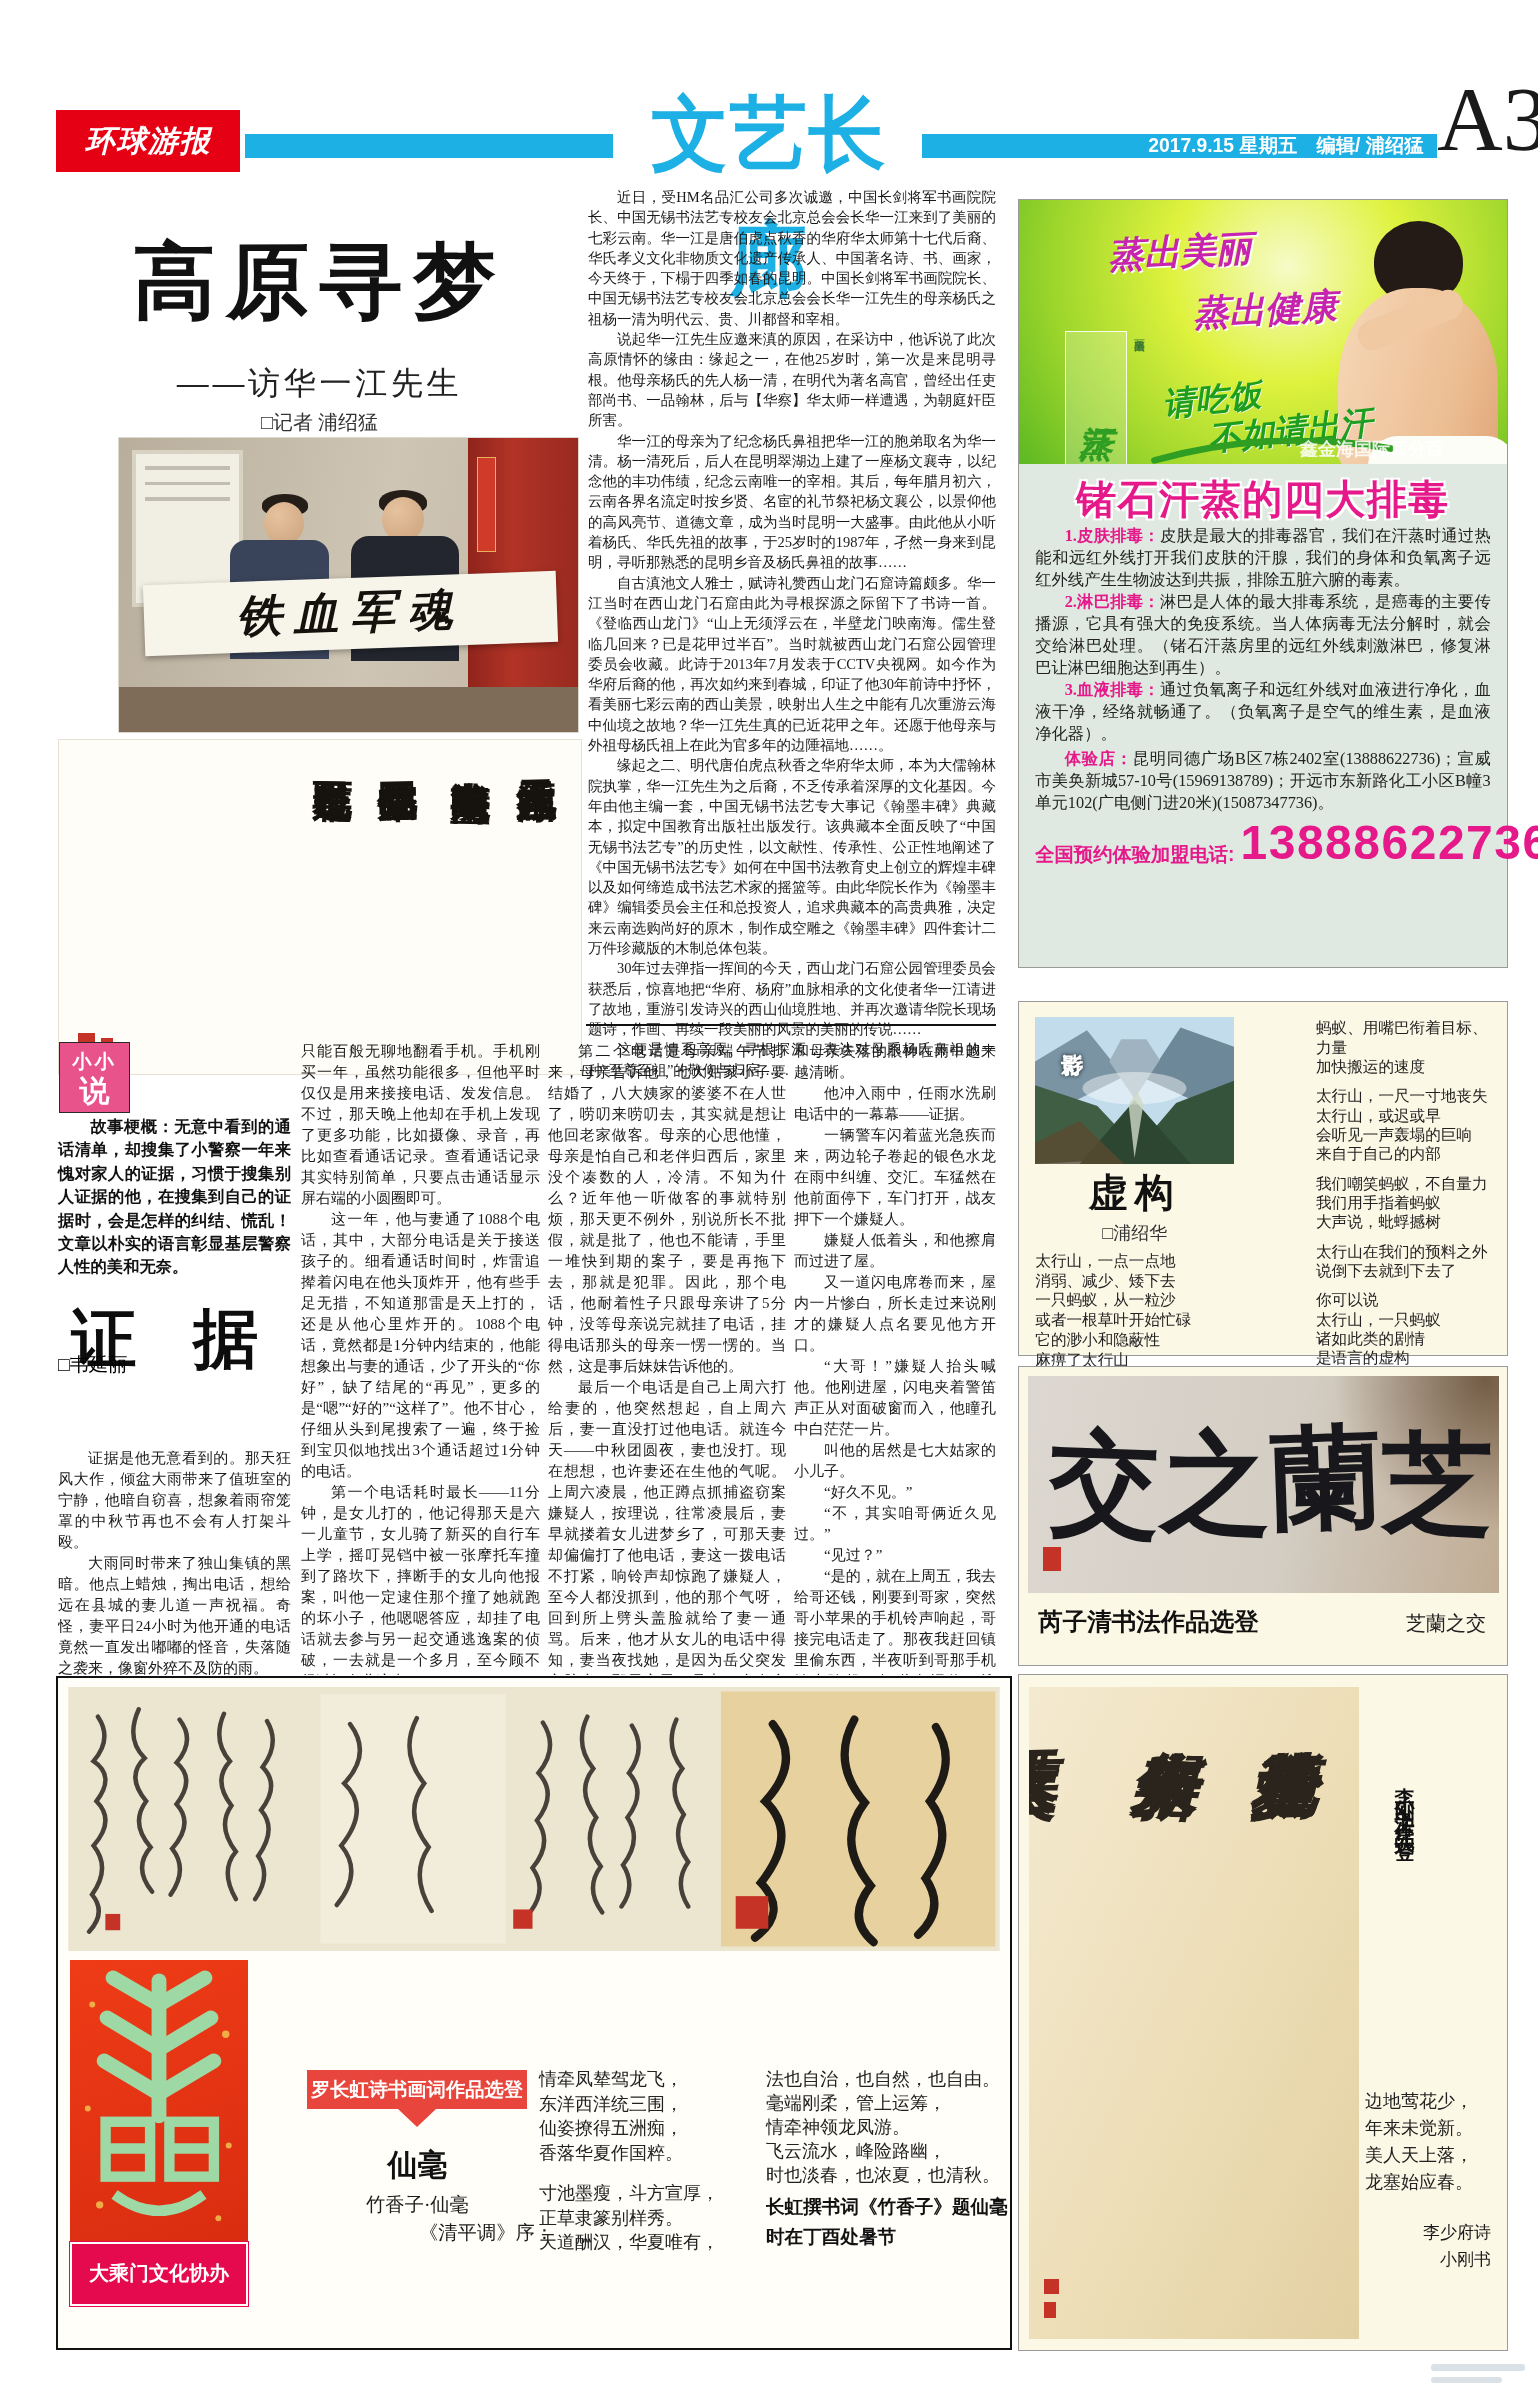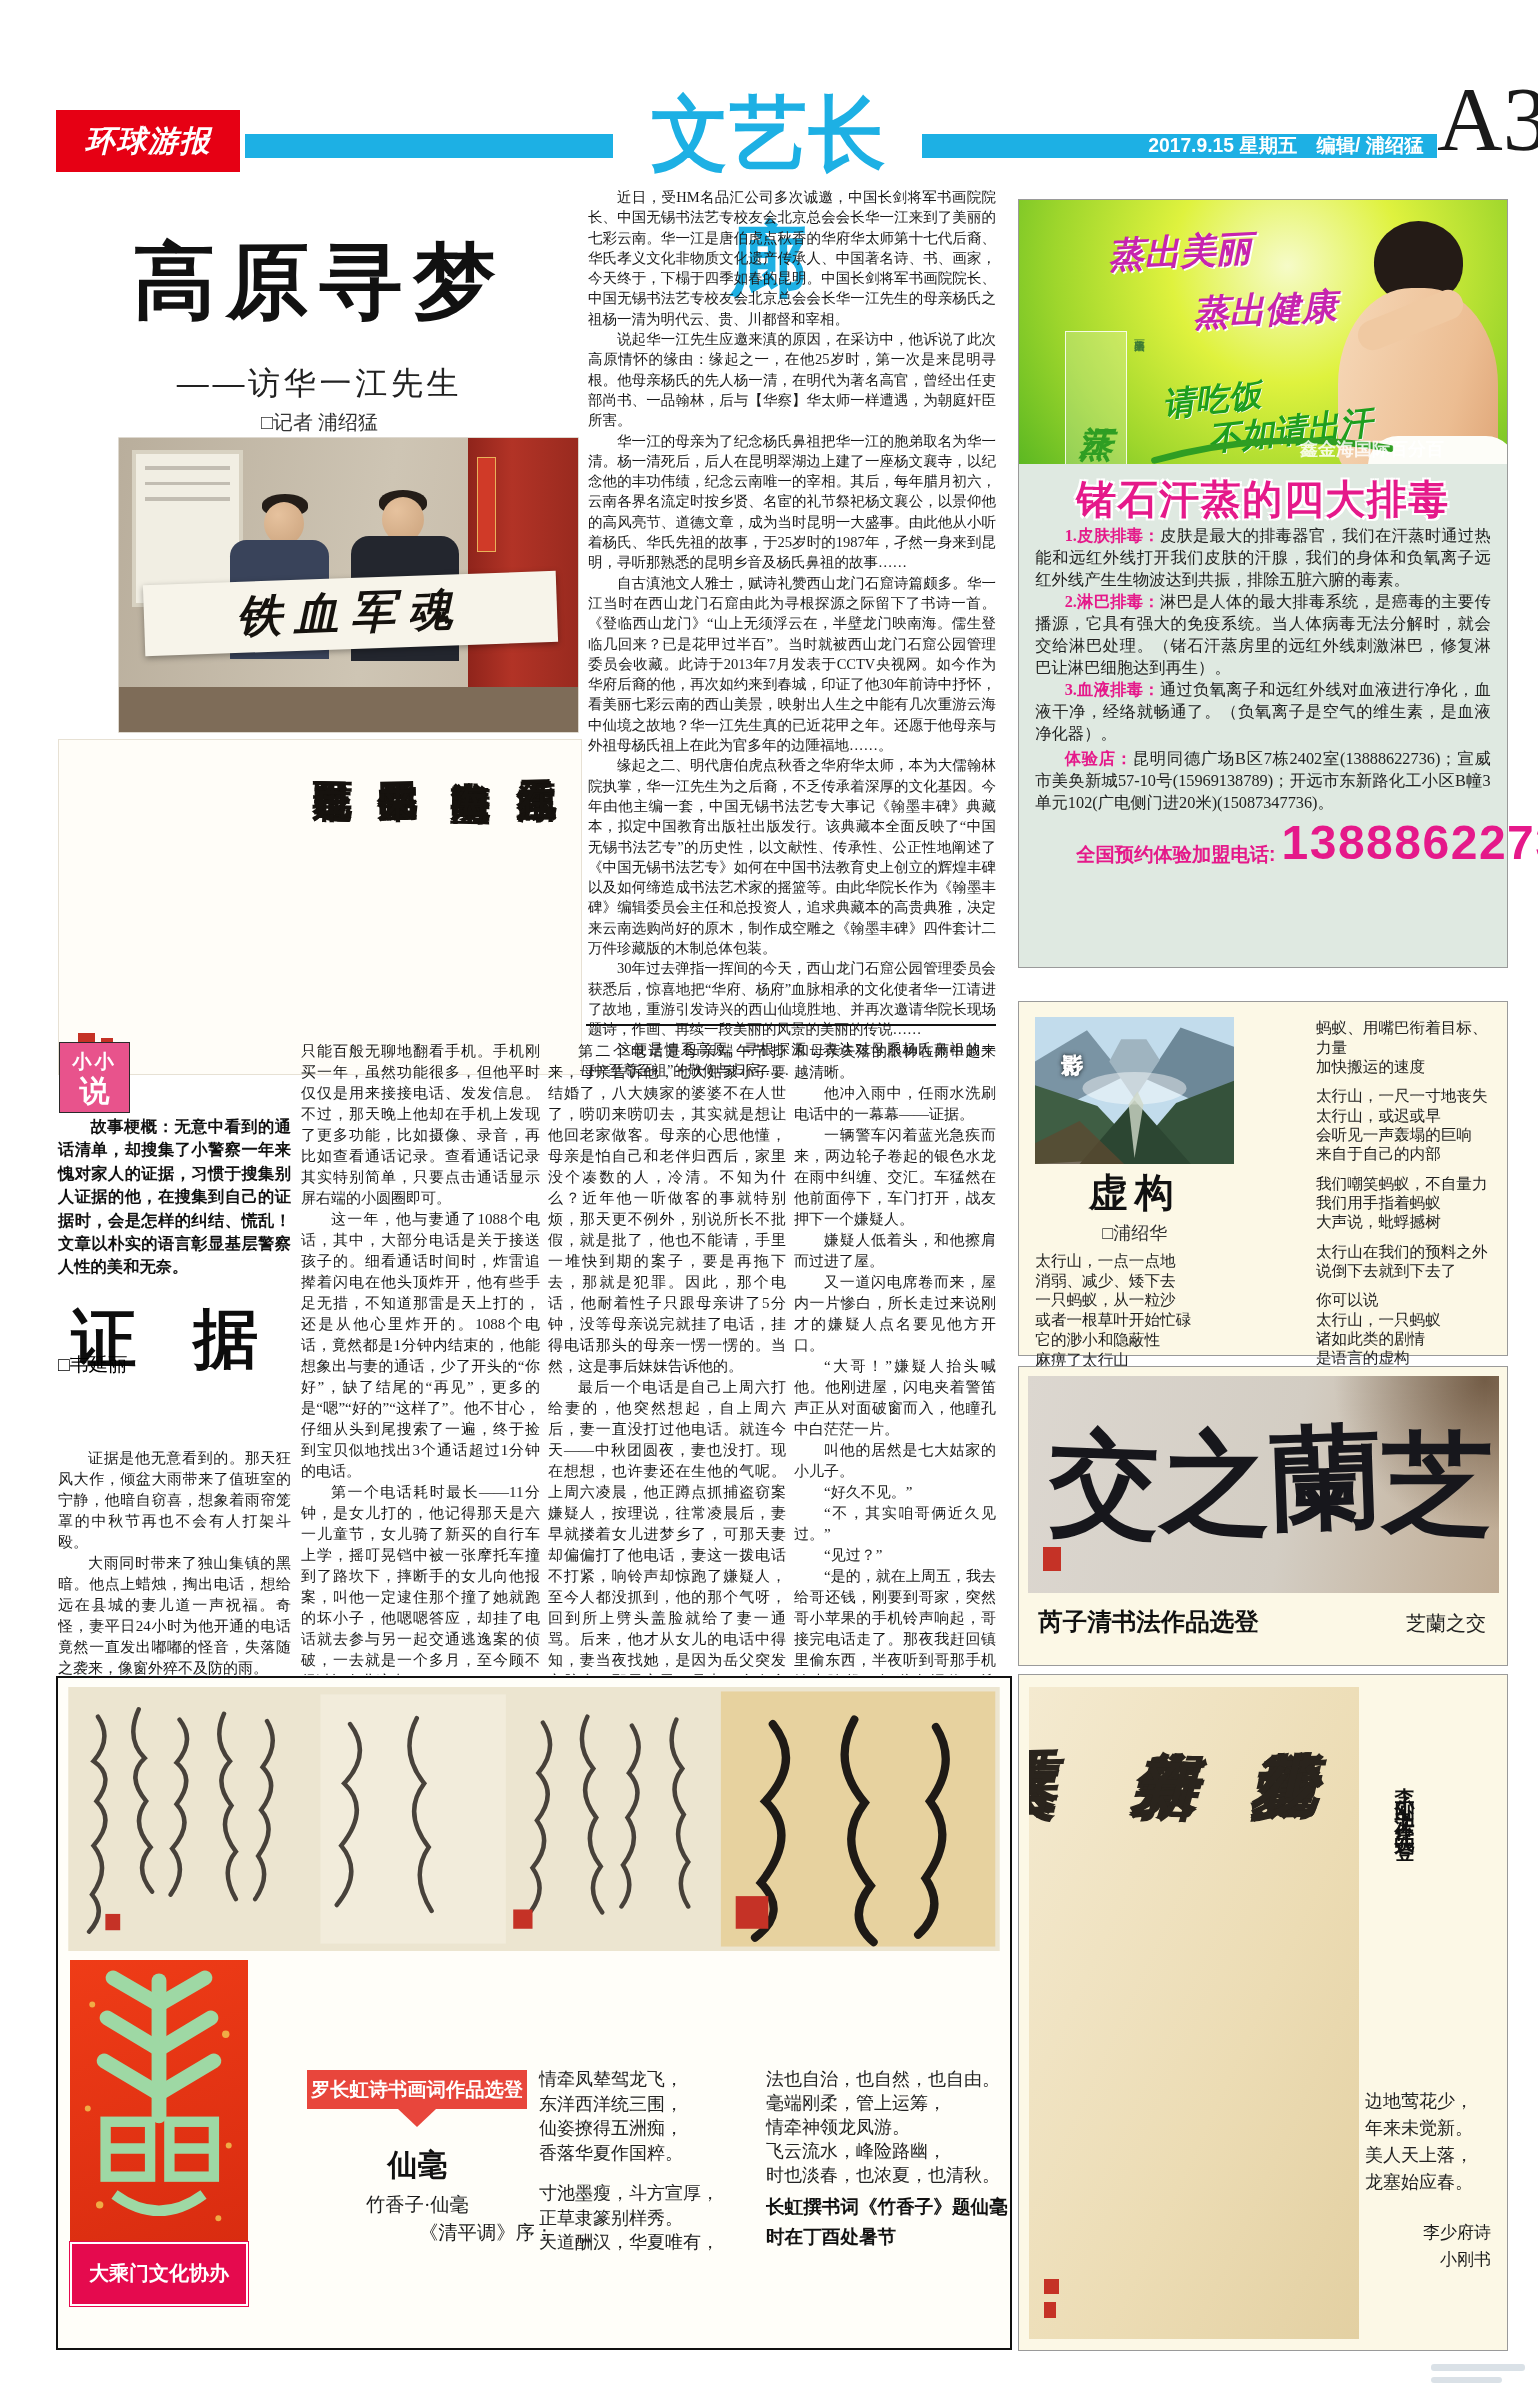--- a/index.html
+++ b/index.html
@@ -103,21 +103,21 @@
   #woman-arm{left:336px;top:105px;width:111px;height:30px;border-radius:15px;background:#f0c9a2;transform:rotate(-22deg);}
   #towel{left:349px;top:236px;width:148px;height:36px;border-radius:30px 30px 0 0;background:#fdfdf8;}
   #ad-wm{left:281px;top:239px;font:700 18px/21px var(--sans);color:rgba(255,255,255,.85);}
   #ad-body{left:0;top:264px;width:488px;height:503px;padding:9px 16.3px;background:#dfe9e1;}
   #ad-title{text-align:center;font:900 40px/52px var(--sans);color:var(--mag);letter-spacing:1.5px;
     text-shadow:2.2px 2.2px 0 #fff,-2.2px -2.2px 0 #fff,2.2px -2.2px 0 #fff,-2.2px 2.2px 0 #fff;}
   #ad-items p{font:400 16.3px/22px var(--serif);text-indent:1.8em;text-align:justify;color:#222;}
   #ad-items .lead,#ad-store .lead{font-weight:700;color:var(--mag);}
   #ad-store{font:400 16.3px/22px var(--serif);text-indent:1.8em;text-align:justify;color:#222;margin-top:3px;}
   #hotline{display:flex;align-items:flex-end;margin-top:4.5px;}
-  #hl-label{font:700 19.3px/25px var(--sans);color:var(--mag);white-space:nowrap;margin-left:41px;}
+  #hl-label{font:700 19.3px/25px var(--sans);color:var(--mag);white-space:nowrap;}
   #hl-num{font:900 48px/48px var(--sans);color:var(--mag);letter-spacing:1.5px;margin-left:6px;}
   
   #box-poem{top:1001px;height:355px;}
   #p2-photo{left:16.3px;top:15px;width:199px;height:147px;overflow:hidden;}
   #p2-label{left:24px;top:19.3px;writing-mode:vertical-rl;text-orientation:upright;color:#fff;font:700 22px/27px var(--sans);
     text-shadow:0 0 4.5px rgba(0,0,0,.7);}
   #p2-title{left:16.3px;top:169px;width:199px;text-align:center;font:900 39px/43px var(--sans);color:#111;letter-spacing:7.4px;}
   #p2-byline{left:16.3px;top:220px;width:199px;text-align:center;font:400 18px/22px var(--serif);color:#333;}
   #p2-left{left:16.3px;top:249px;width:223px;font:400 15.6px/19.7px var(--serif);color:#222;}
   #p2-right{left:297px;top:16.3px;width:187px;font:400 15.6px/19.3px var(--serif);color:#222;}

